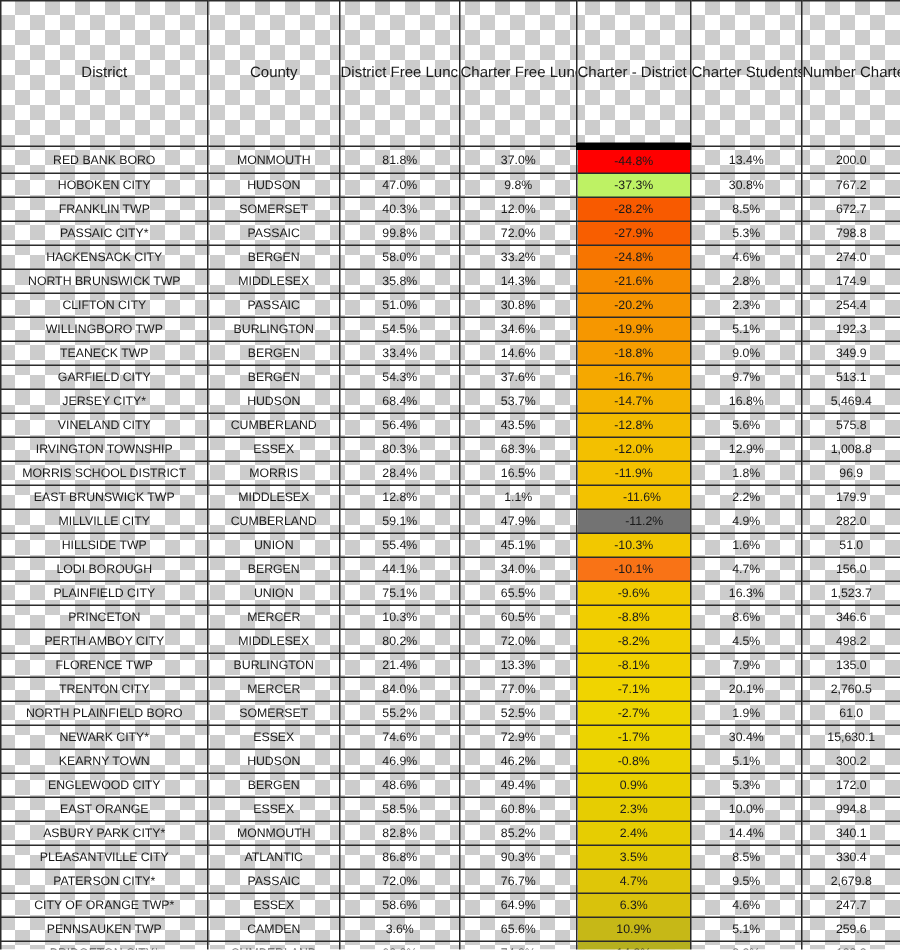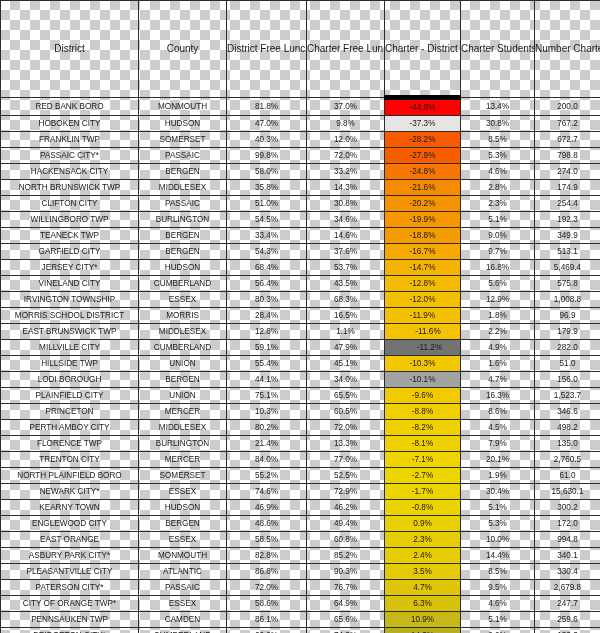--- a/index.html
+++ b/index.html
@@ -122,21 +122,21 @@
           <td>37.0%</td>
           <td class="cell-diff" style="background-color: rgb(255, 0, 0);">-44.8%</td>
           <td>13.4%</td>
           <td>200.0</td>
         </tr>
         <tr>
           <td>HOBOKEN CITY</td>
           <td>HUDSON</td>
           <td>47.0%</td>
           <td>9.8%</td>
-          <td class="cell-diff" style="background-color: #e5e5e5;">-37.3%</td>
+          <td class="cell-diff" style="background-color: #bef264;">-37.3%</td>
           <td>30.8%</td>
           <td>767.2</td>
         </tr>
         <tr>
           <td>FRANKLIN TWP</td>
           <td>SOMERSET</td>
           <td>40.3%</td>
           <td>12.0%</td>
           <td class="cell-diff" style="background-color: rgb(248, 90, 0);">-28.2%</td>
           <td>8.5%</td>
@@ -266,21 +266,21 @@
           <td>45.1%</td>
           <td class="cell-diff" style="background-color: rgb(242, 200, 0);">-10.3%</td>
           <td>1.6%</td>
           <td>51.0</td>
         </tr>
         <tr>
           <td>LODI BOROUGH</td>
           <td>BERGEN</td>
           <td>44.1%</td>
           <td>34.0%</td>
-          <td class="cell-diff" style="background-color: #a3a3a3;">-10.1%</td>
+          <td class="cell-diff" style="background-color: #f97316;">-10.1%</td>
           <td>4.7%</td>
           <td>156.0</td>
         </tr>
         <tr>
           <td>PLAINFIELD CITY</td>
           <td>UNION</td>
           <td>75.1%</td>
           <td>65.5%</td>
           <td class="cell-diff" style="background-color: rgb(241, 203, 0);">-9.6%</td>
           <td>16.3%</td>
@@ -399,21 +399,21 @@
           <td>ESSEX</td>
           <td>58.6%</td>
           <td>64.9%</td>
           <td class="cell-diff" style="background-color: rgb(217, 194, 12);">6.3%</td>
           <td>4.6%</td>
           <td>247.7</td>
         </tr>
         <tr>
           <td>PENNSAUKEN TWP</td>
           <td>CAMDEN</td>
-          <td>86.1%</td>
+          <td>3.6%</td>
           <td>65.6%</td>
           <td class="cell-diff" style="background-color: rgb(198, 184, 23);">10.9%</td>
           <td>5.1%</td>
           <td>259.6</td>
         </tr>
         <tr>
           <td>BRIDGETON CITY*</td>
           <td>CUMBERLAND</td>
           <td>60.0%</td>
           <td>74.3%</td>

